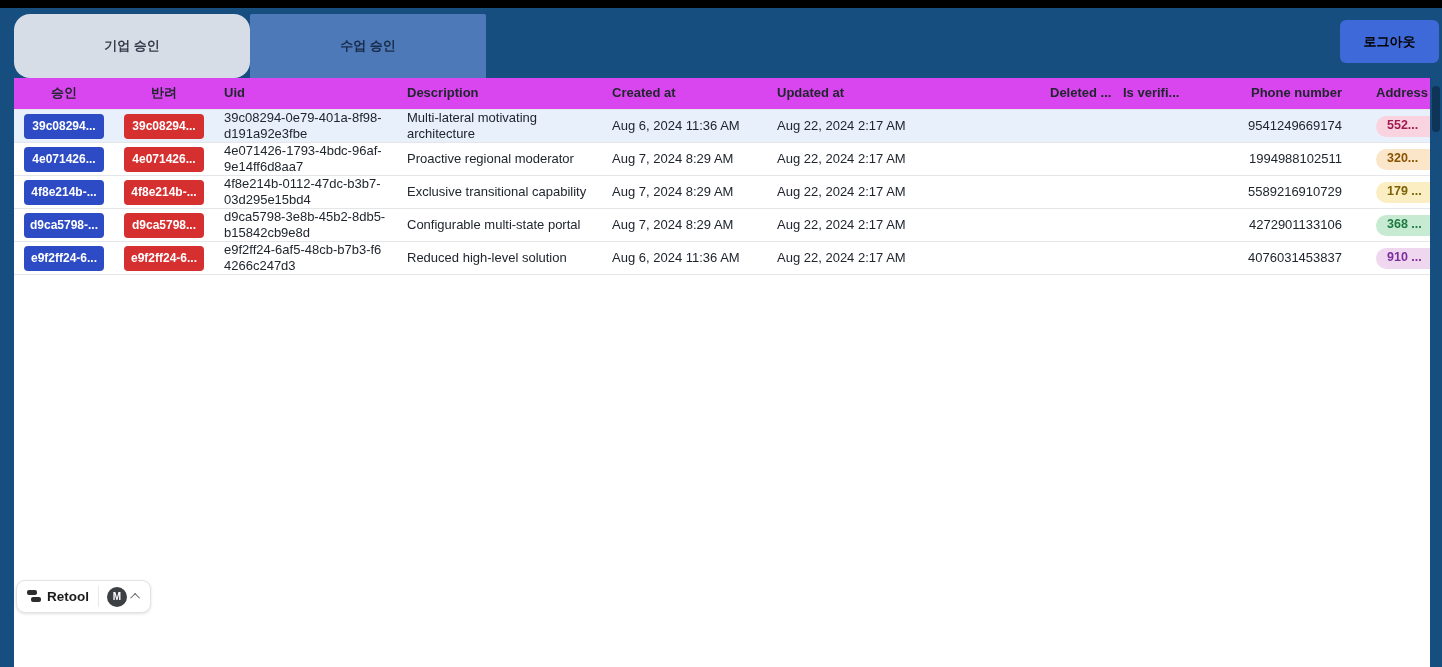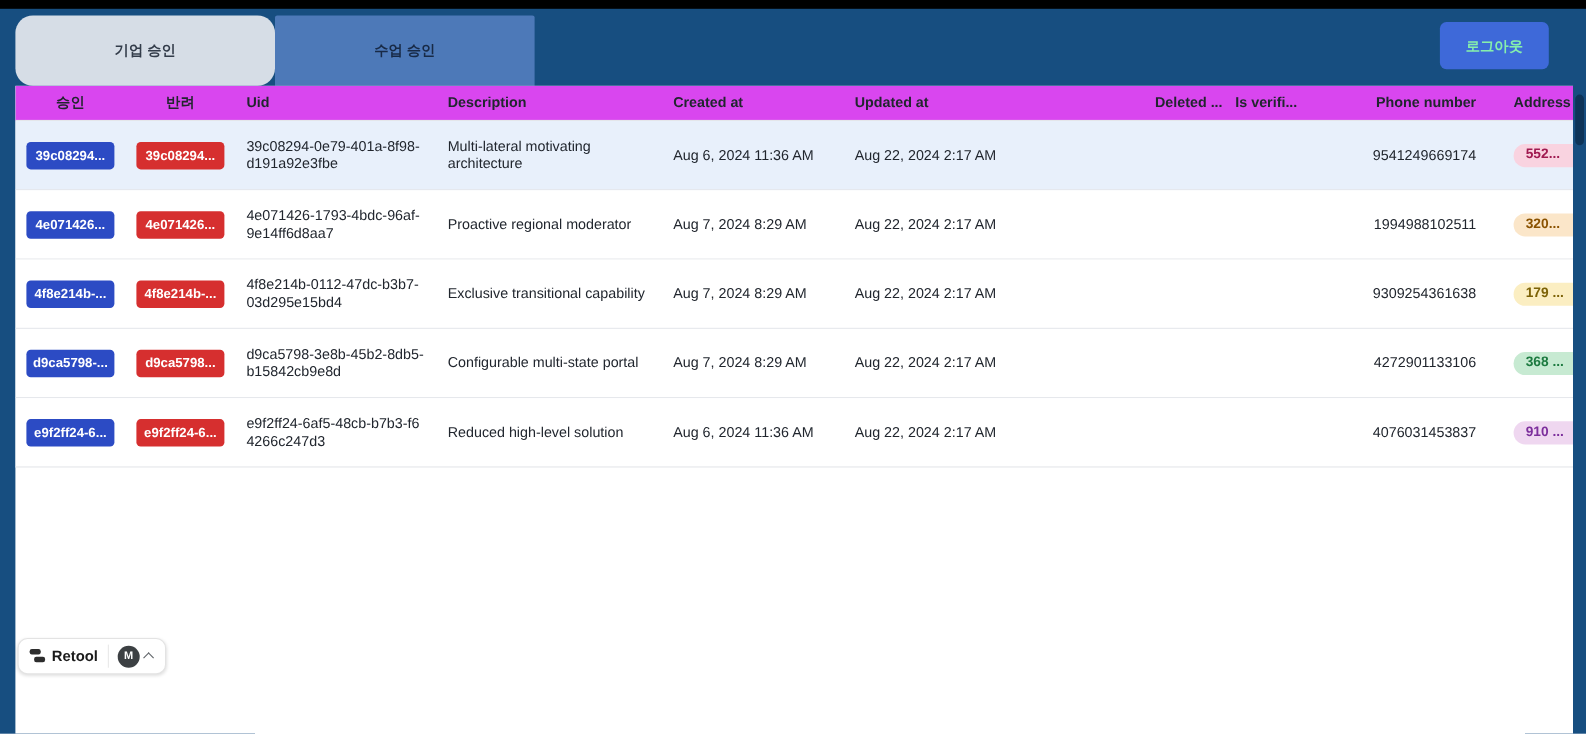--- a/index.html
+++ b/index.html
@@ -18,39 +18,39 @@
   .tabs { position: absolute; left: 14px; top: 6px; bottom: 0; display: flex; }
   .tab {
     width: 236px; height: 64px;
     display: flex; align-items: center; justify-content: center;
     font-size: 13px; font-weight: 600; cursor: pointer;
     border-radius: 2px 2px 0 0;
   }
   .tab.active { background: var(--tab-active-bg, #D6DDE6); color: var(--tab-active-text, #333C4A); border-radius: 16px; }
   .tab.inactive { background: var(--tab-inactive-bg, #4D79B8); color: var(--tab-inactive-text, #182A46); }
   .logout-btn {
-    position: absolute; right: 34px; top: 12px;
+    position: absolute; right: 3px; top: 12px;
     width: 99px; height: 43px;
-    background: var(--logout-bg, #3E69D9); color: #86efac;
+    background: var(--logout-bg, #3E69D9); color: #000000;
     border: none; border-radius: 6px;
     font-size: 13px; font-weight: 700; cursor: pointer;
     font-family: inherit;
   }
   .content {
     position: absolute; top: 78px; left: 14px; right: 12px; bottom: 0;
     background: #fff; overflow: hidden;
   }
   .thead {
     display: flex; height: 32px; align-items: center;
     border-bottom: 1px solid var(--border, #E4E6EA);
     font-size: 12.5px; font-weight: 700; color: var(--header-text, #1F2430);
     background: #d946ef;
   }
   .tr {
-    display: flex; height: 63px; align-items: stretch;
+    display: flex; height: 33px; align-items: stretch;
     border-bottom: 1px solid var(--border, #E4E6EA);
     background: #fff; cursor: pointer;
   }
   .tr.selected { background: var(--selected-row-bg, #E8F0FB); }
   .th, .td {
     display: flex; align-items: center;
     padding: 0 10px; overflow: hidden;
     font-size: 13px; color: #21262E; line-height: 1.25;
   }
   .c-approve  { width: 100px; justify-content: center; }
@@ -197,21 +197,21 @@
     <div class="td c-uid">
         <span class="uid-text">4f8e214b-0112-47dc-b3b7-03d295e15bd4</span>
       </div>
     <div class="td c-desc">
         <span class="desc-text">Exclusive transitional capability</span>
       </div>
     <div class="td c-created">Aug 7, 2024 8:29 AM</div>
     <div class="td c-updated">Aug 22, 2024 2:17 AM</div>
     <div class="td c-deleted"></div>
     <div class="td c-verified"></div>
-    <div class="td c-phone">9309254361638</div>
+    <div class="td c-phone">5589216910729</div>
     <div class="td c-address">
         <span class="pill tone-yellow">179 ...</span>
       </div>
   </div>
 
   <div class="tr">
     <div class="td c-approve">
         <button class="row-btn btn-approve">d9ca5798-...</button>
       </div>
     <div class="td c-reject">

